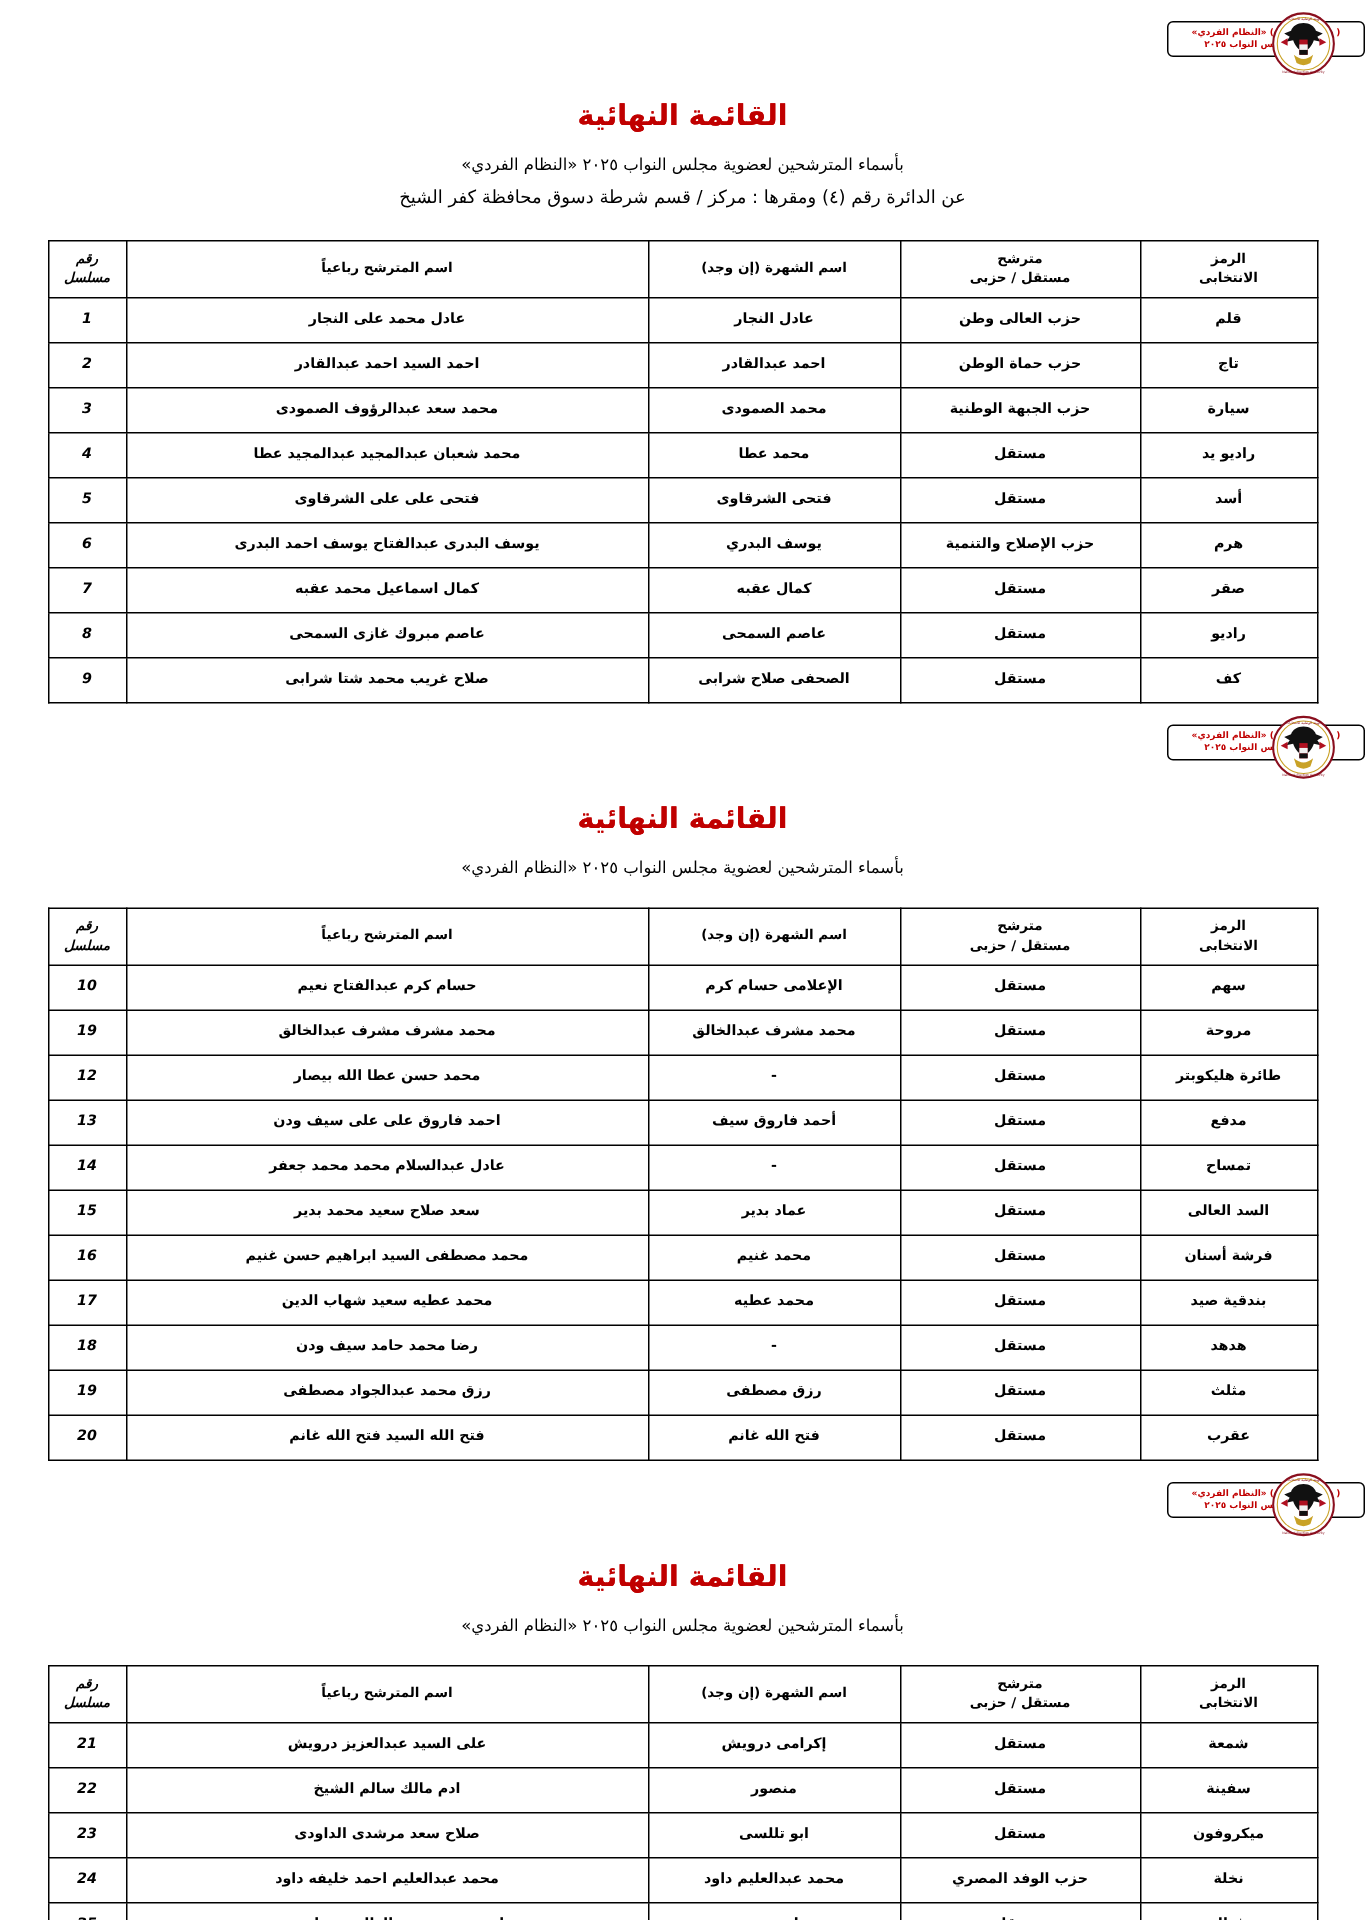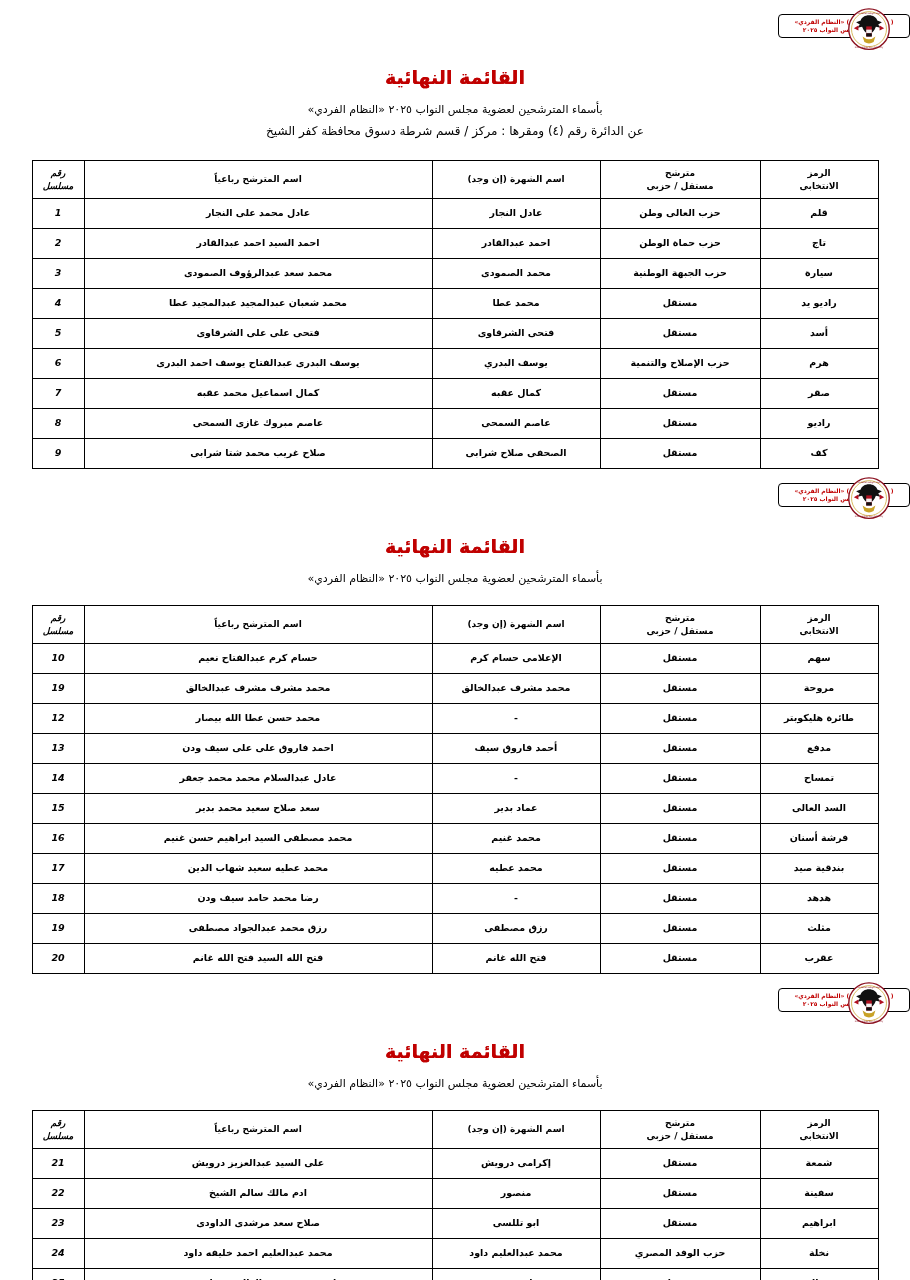--- a/index.html
+++ b/index.html
@@ -412,21 +412,21 @@
               <td class="c-seq">21</td>
             </tr>
             <tr>
               <td class="c-sym">سفينة</td>
               <td class="c-party">مستقل</td>
               <td class="c-fame">منصور</td>
               <td class="c-name">ادم مالك سالم الشيخ</td>
               <td class="c-seq">22</td>
             </tr>
             <tr>
-              <td class="c-sym">ابراهيم</td>
+              <td class="c-sym">ميكروفون</td>
               <td class="c-party">مستقل</td>
               <td class="c-fame">ابو تللسى</td>
               <td class="c-name">صلاح سعد مرشدى الداودى</td>
               <td class="c-seq">23</td>
             </tr>
             <tr>
               <td class="c-sym">نخلة</td>
               <td class="c-party">حزب الوفد المصري</td>
               <td class="c-fame">محمد عبدالعليم داود</td>
               <td class="c-name">محمد عبدالعليم احمد خليفه داود</td>

